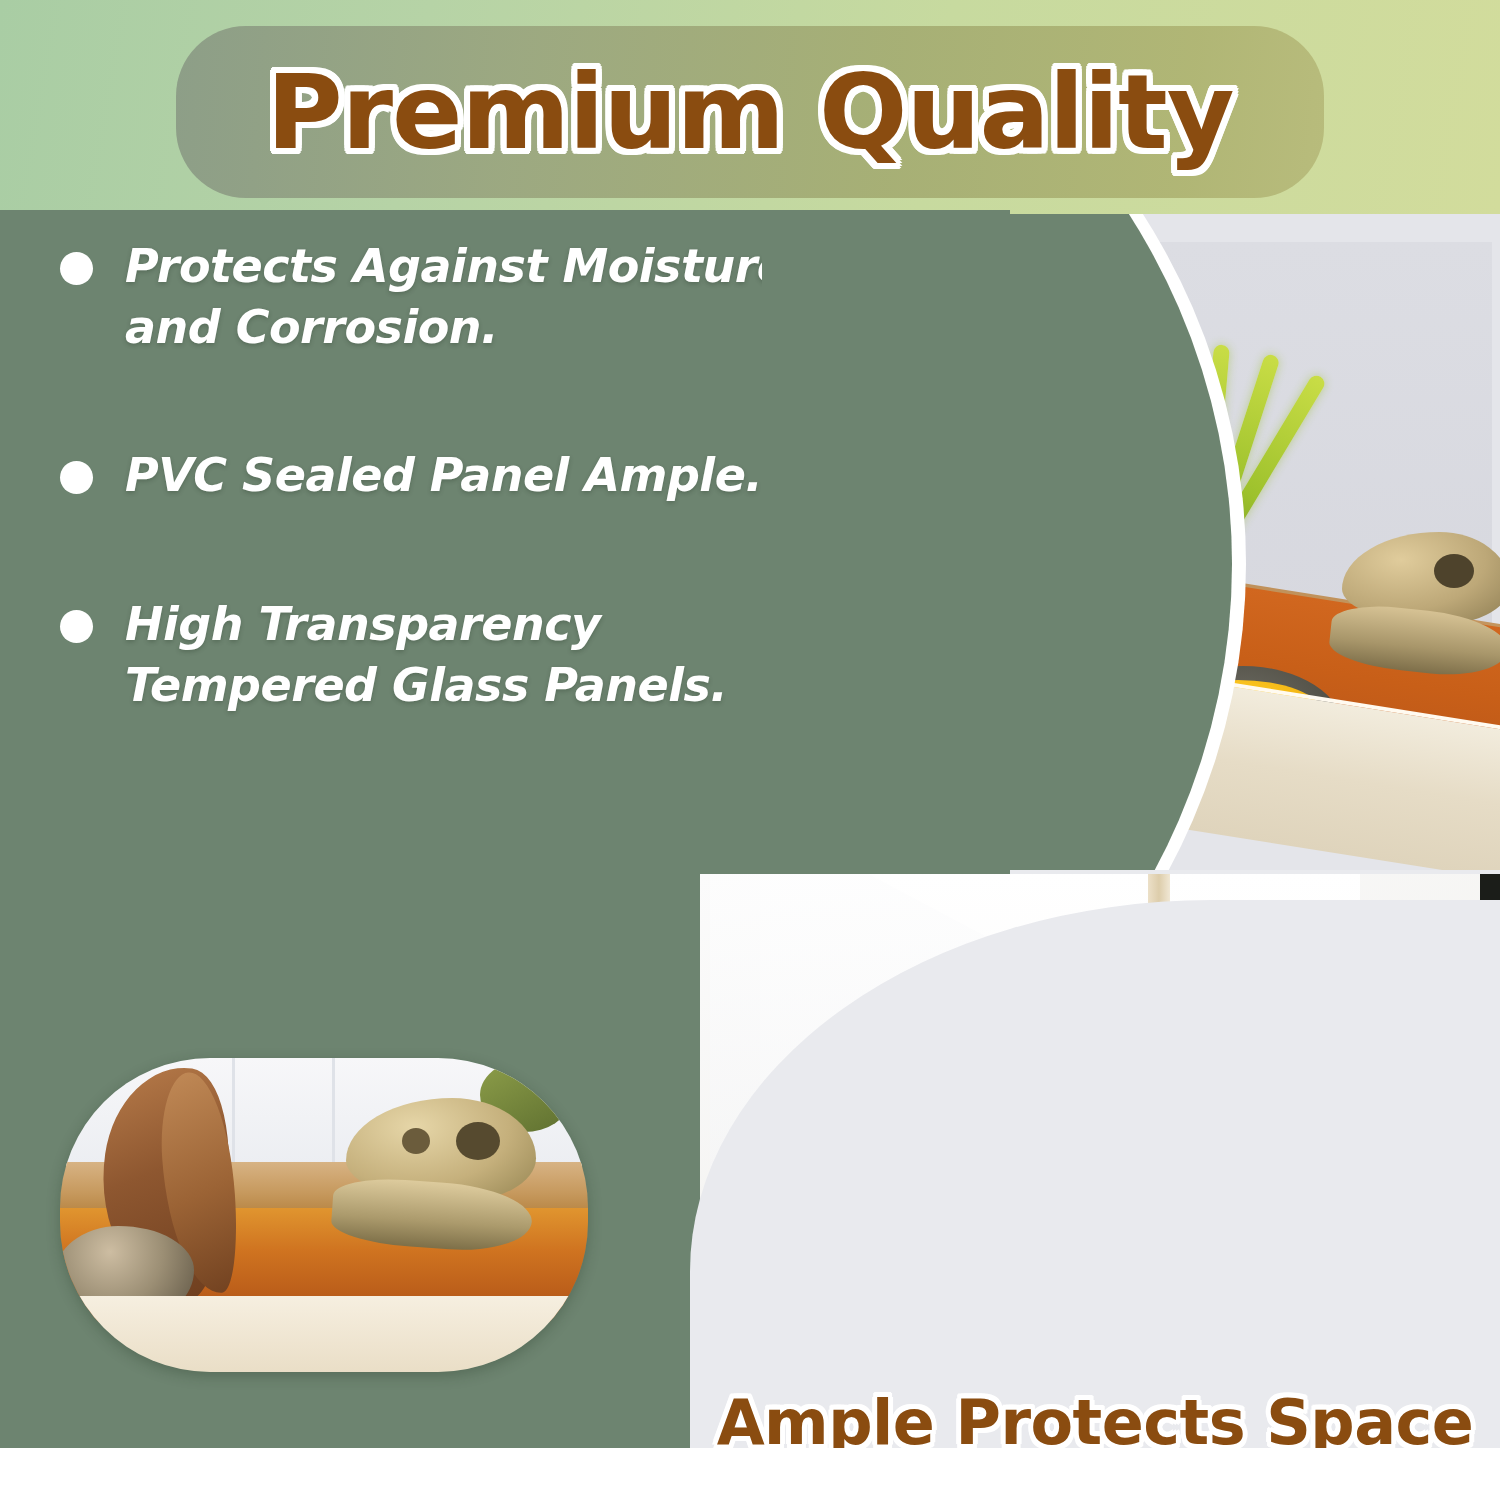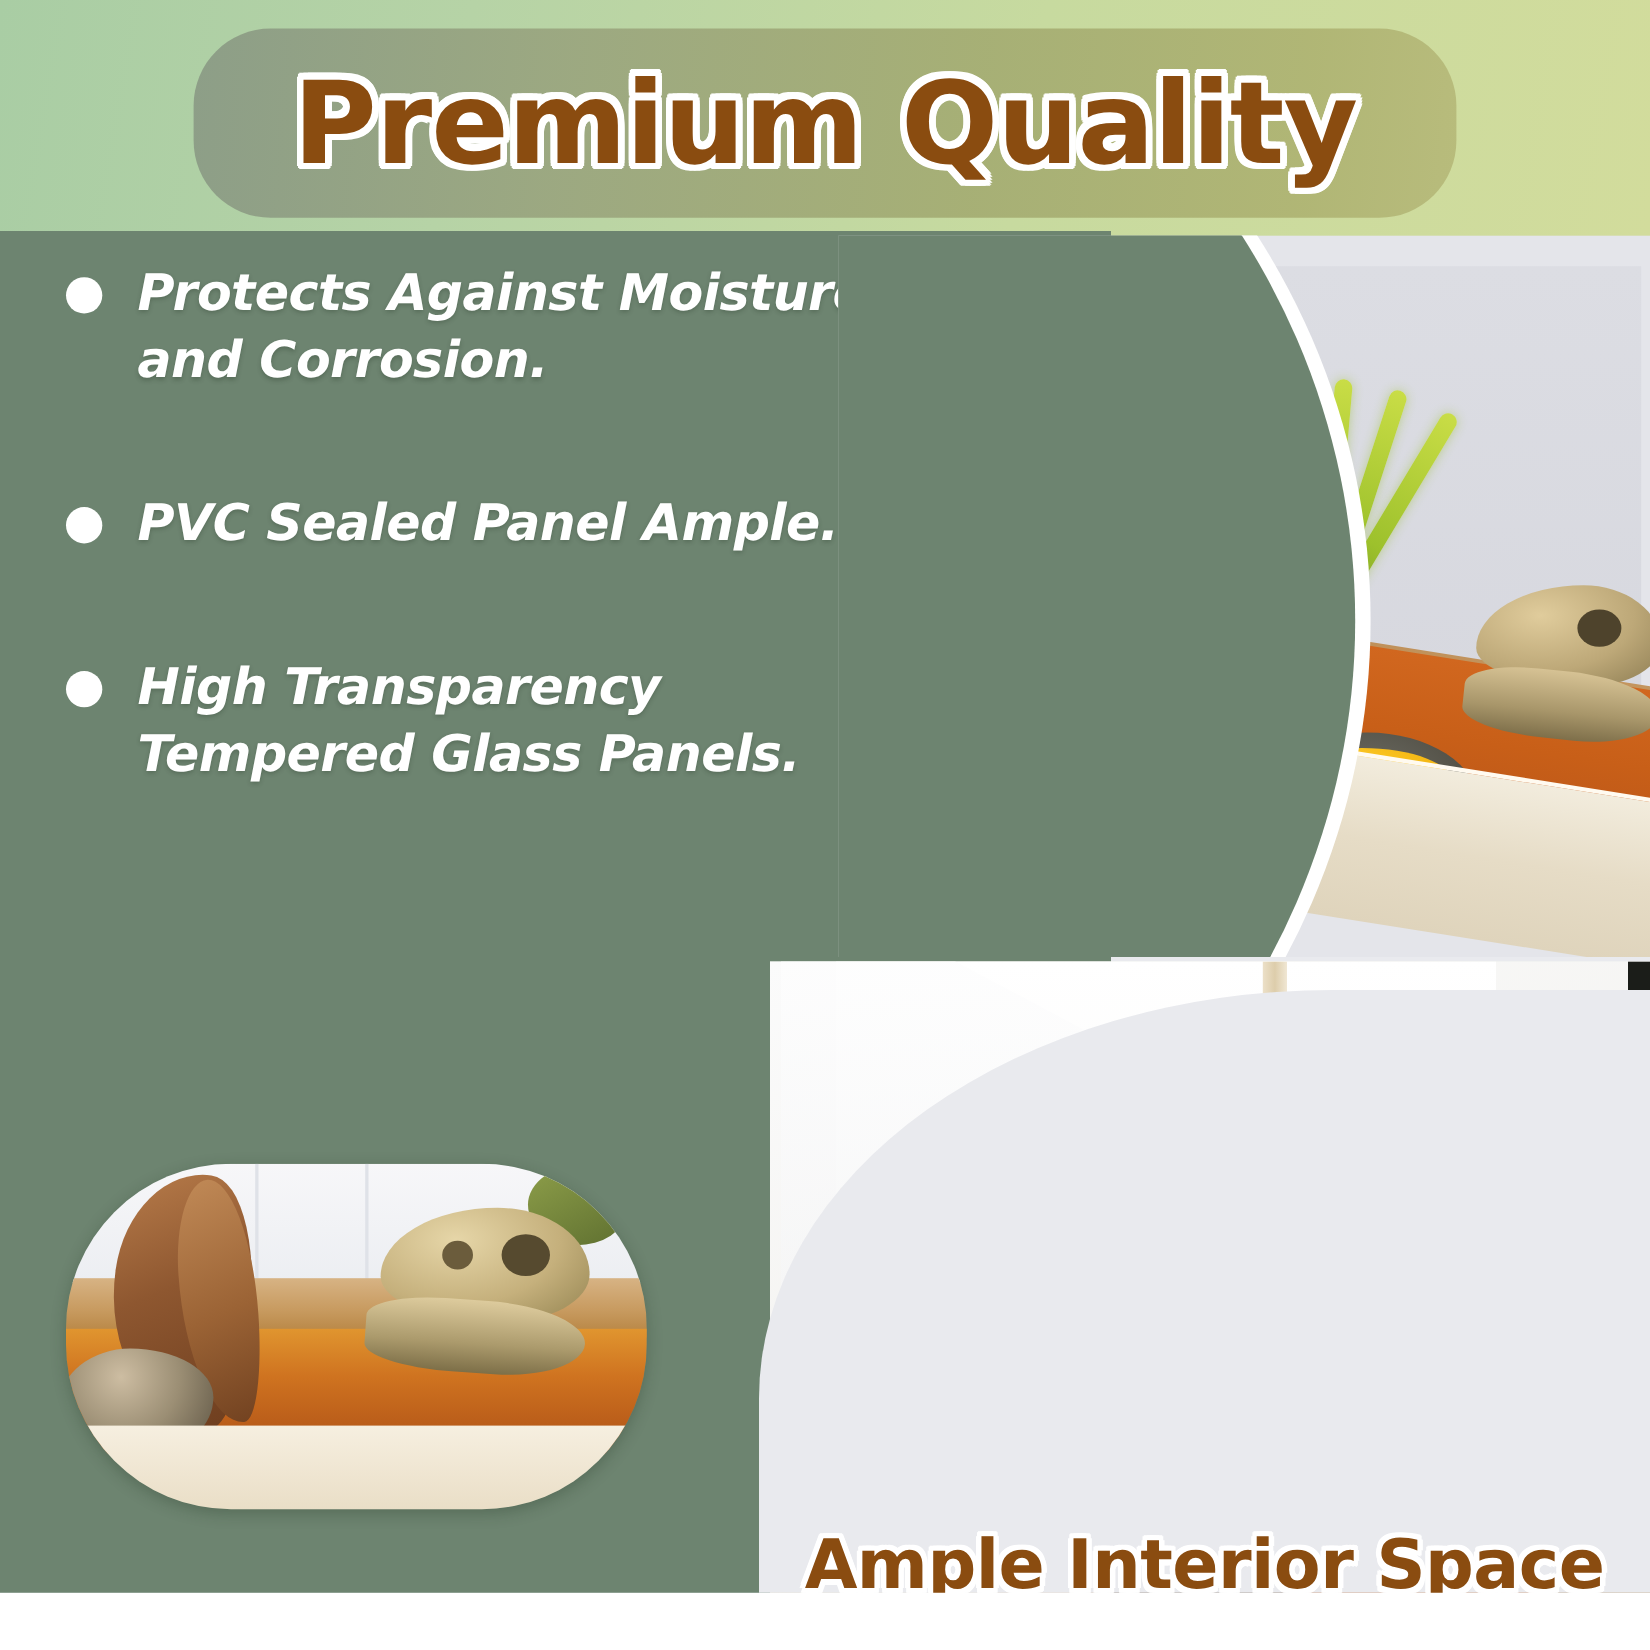--- a/index.html
+++ b/index.html
@@ -479,15 +479,15 @@
     <div class="in-rock"></div>
     <div class="in-skull">
       <div class="in-skull-top"></div>
       <div class="in-skull-eye"></div>
       <div class="in-skull-eye2"></div>
       <div class="in-skull-jaw"></div>
     </div>
     <div class="in-base"></div>
   </div>
 
-  <div class="caption">Ample Interior Space</div>
+  <div class="caption">Ample Protects Space</div>
 
 </div>
 
 </body></html>

